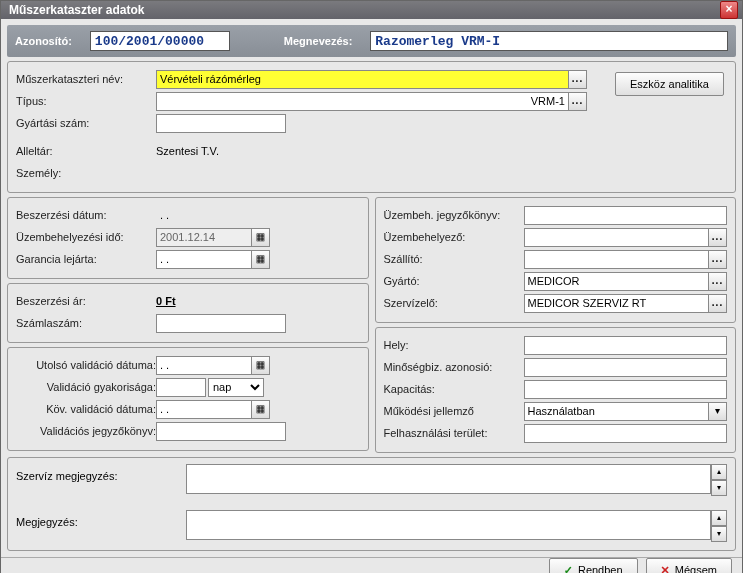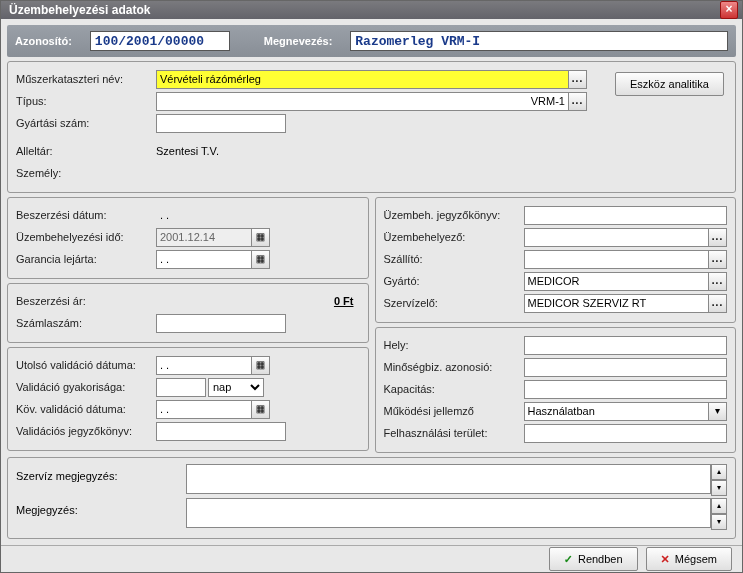--- a/index.html
+++ b/index.html
@@ -68,21 +68,21 @@
   }
   .id-input { width: 140px; }
   .name-input { flex: 1; }
   fieldset {
     border: 1px solid #999;
     border-radius: 3px;
     padding: 6px 8px 8px 8px;
   }
   .row { display: flex; align-items: center; min-height: 22px; }
   .lbl { width: 140px; color: #222; }
-  .lbl-wide { width: 140px; color: #222; }
+  .lbl-wide { width: 140px; color: #222; text-align: right; }
   .val { flex: 1; display: flex; align-items: center; gap: 0; }
   input.text {
     height: 19px;
     border: 1px solid #888;
     background: #fff;
     padding: 0 3px;
     font-family: inherit;
     font-size: 11px;
   }
   input.text.disabled { background: #eee; color: #666; }
@@ -108,33 +108,33 @@
     font-size: 11px;
     display: inline-flex;
     align-items: center;
     gap: 5px;
     border-radius: 2px;
   }
   .highlighted { background: #ffff33 !important; }
   .twocol { display: flex; gap: 6px; }
   .colgroup { display: flex; flex-direction: column; gap: 4px; flex: 1; }
   .price-row { justify-content: space-between; }
-  .price-val { font-weight: bold; text-align: right; flex: 1; padding-right: 6px; text-decoration: underline; }
+  .price-val { font-weight: bold; text-align: left; flex: 1; padding-right: 6px; text-decoration: underline; }
   textarea {
     width: 100%;
     border: 1px solid #888;
     resize: none;
     font-family: inherit;
     font-size: 11px;
     padding: 2px;
   }
   .memo-grid {
     display: grid;
     grid-template-columns: 170px 1fr 16px;
-    row-gap: 2px;
+    row-gap: 14px;
     align-items: start;
   }
   .scrollbtns { display: flex; flex-direction: column; justify-content: space-between; }
   .sbtn {
     width: 16px; height: 16px;
     border: 1px solid #888;
     background: linear-gradient(#fdfdfd,#ddd);
     font-size: 8px;
     text-align: center;
     line-height: 13px;
@@ -158,30 +158,30 @@
     font-family: inherit;
     font-size: 11px;
     background: #fff;
   }
 </style>
 </head>
 <body>
 
 <div class="window">
   <div class="titlebar">
-    <span class="title">Üzembehelyezési adatok</span>
+    <span class="title">Műszerkataszter adatok</span>
     <div class="close-btn">×</div>
   </div>
 
   <div class="content">
 
     <div class="topband">
       <label>Azonosító:</label>
       <input class="id-input" value="100/2001/00000" style="">
-      <label style="margin-left:16px;">Megnevezés:</label>
+      <label style="margin-left:36px;">Megnevezés:</label>
       <input class="name-input" value="Razomerleg VRM-I" style="">
     </div>
 
     <fieldset>
       <div style="display:flex;gap:10px;align-items:flex-start;">
         <div style="flex:1;">
           <div class="row">
             <div class="lbl">Műszerkataszteri név:</div>
             <div class="val">
               <input class="text highlighted" style="flex: 1 1 0%;" value="Vérvételi rázómérleg">

